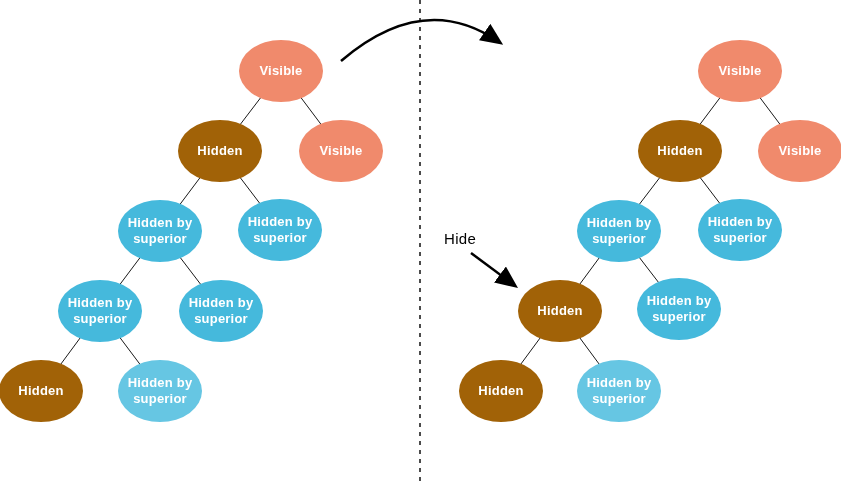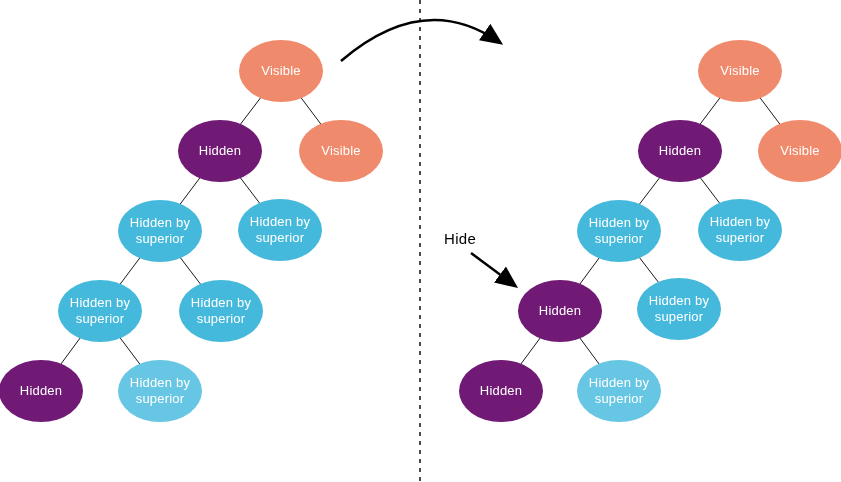--- a/index.html
+++ b/index.html
@@ -16,31 +16,31 @@
     position: absolute;
     width: 84px;
     height: 62px;
     border-radius: 50%;
     display: flex;
     align-items: center;
     justify-content: center;
     z-index: 2;
     color: #ffffff;
     font-size: 13px;
-    font-weight: 400;
+    font-weight: 700;
     letter-spacing: 0.2px;
   }
   .node span {
     display: block;
     width: 78px;
     text-align: center;
     line-height: 1.25;
   }
   .node-visible { background: #F08A6C; }
-  .node-hidden { background: #701a75; }
+  .node-hidden { background: #a16207; }
   .node-hbs { background: #45B9DC; }
   .node-hbs-light { background: #66C6E3; }
   .annotation {
     position: absolute;
     z-index: 3;
     color: #000000;
     font-size: 15px;
     font-weight: 400;
     letter-spacing: 0.3px;
   }

